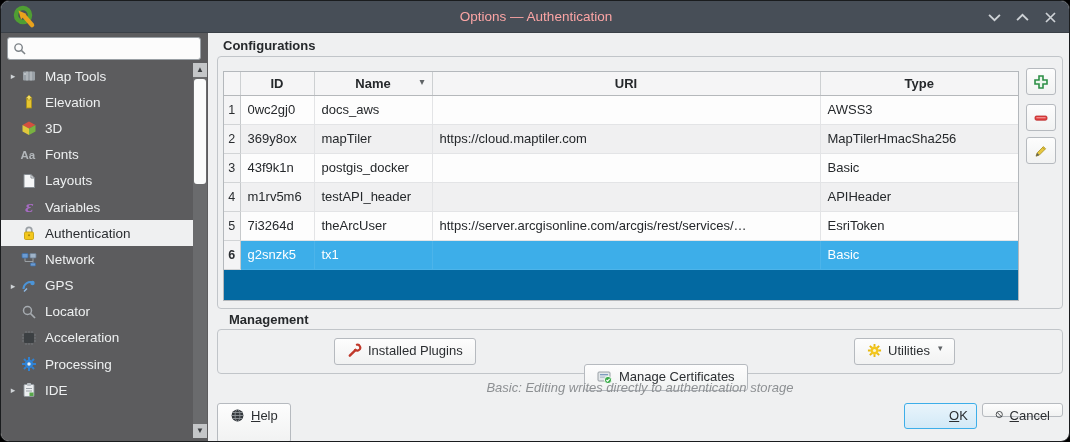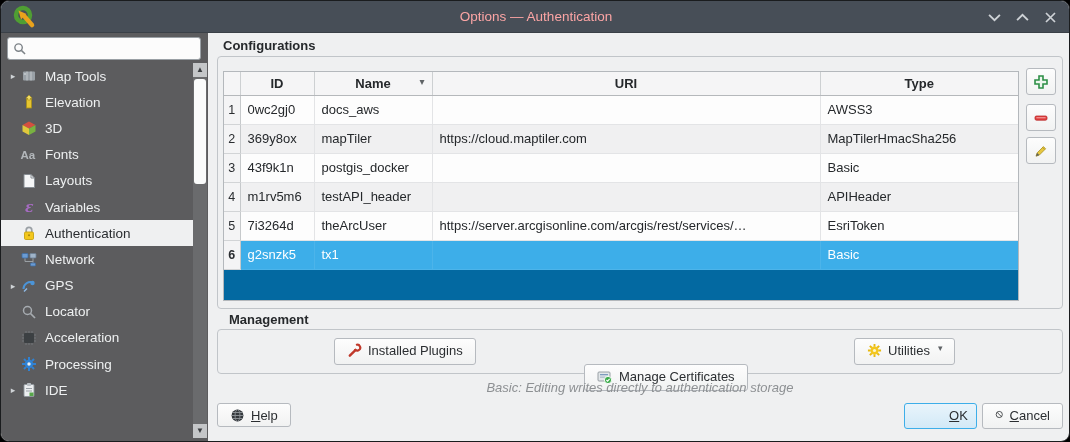--- a/index.html
+++ b/index.html
@@ -369,37 +369,37 @@
         <path d="M8 1v3M8 12v3M1 8h3M12 8h3M3 3l2.1 2.1M10.9 10.9L13 13M13 3l-2.1 2.1M5.1 10.9L3 13" stroke="#e8b90f" stroke-width="2"></path>
         <circle cx="8" cy="8" r="4.2" fill="#f3c71d"></circle>
         <circle cx="8" cy="8" r="1.7" fill="#fdf4cd"></circle>
       </svg>
     <span>Utilities</span>
     <span class="caret">▾</span>
   </div>
 
   <div class="note">Basic: Editing writes directly to authentication storage</div>
 
-  <div class="btn" style="left:216px; top:402px; height:24px;">
+  <div class="btn" style="left:216px; top:402px; height:40px;">
     <svg width="15" height="15" viewBox="0 0 16 16">
         <circle cx="8" cy="8" r="6.3" fill="#34383c"></circle>
         <ellipse cx="8" cy="8" rx="2.6" ry="6.3" fill="none" stroke="#8d9296" stroke-width="1"></ellipse>
         <path d="M1.7 8h12.6M2.6 4.8h10.8M2.6 11.2h10.8" stroke="#8d9296" stroke-width="1"></path>
       </svg>
     <span><span class="u">H</span><span>elp</span></span>
   </div>
 
   <div class="btn default" style="left:903px; top:402px; width:73px; height:26px;">
     <svg width="13" height="13" viewBox="0 0 16 16">
         <path d="M2.5 9l3.5 3.5L13.5 4" stroke="#2b2e31" stroke-width="1.8" fill="none"></path>
       </svg>
     <span><span class="u">O</span><span>K</span></span>
   </div>
 
-  <div class="btn" style="left:981px; top:402px; width:81px; height:26px;">
+  <div class="btn" style="left:981px; top:402px; width:81px; height:14px;">
     <svg width="13" height="13" viewBox="0 0 16 16">
         <circle cx="8" cy="8" r="5.8" stroke="#2b2e31" stroke-width="1.5" fill="none"></circle>
         <path d="M4 4l8 8" stroke="#2b2e31" stroke-width="1.5"></path>
       </svg>
     <span><span class="u">C</span><span>ancel</span></span>
   </div>
 
 </div>
 
 </body></html>

